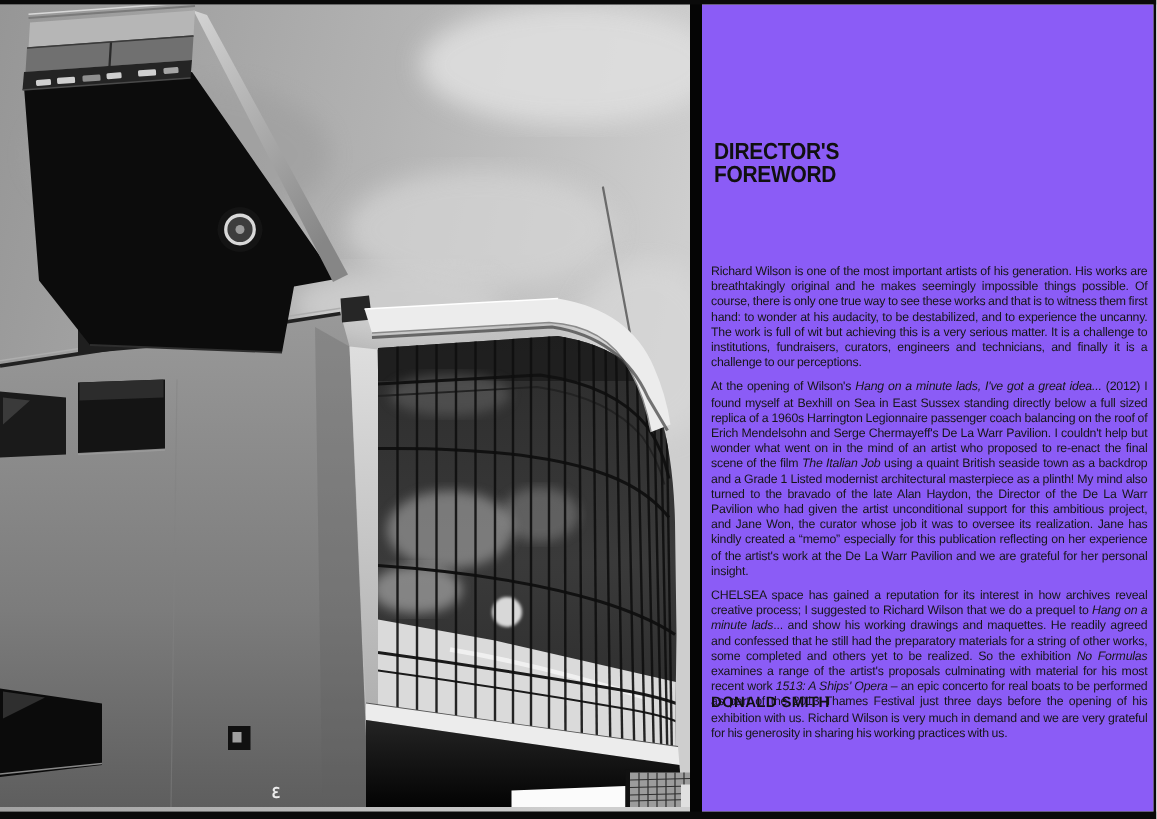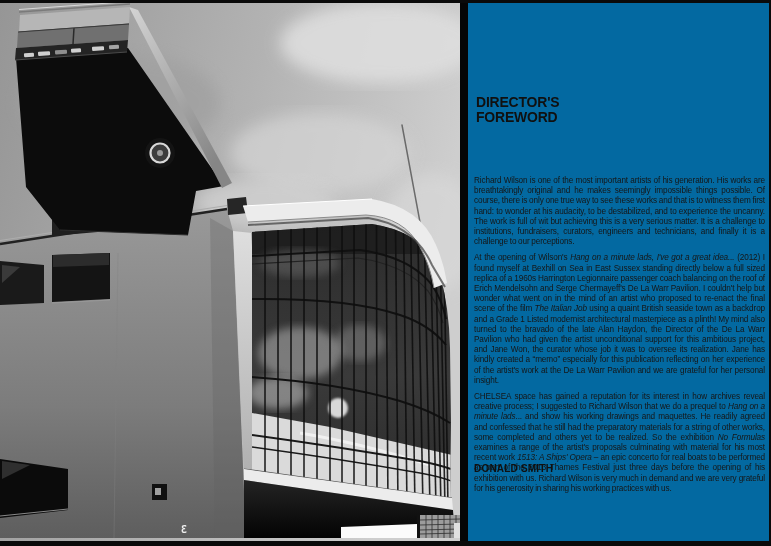--- a/index.html
+++ b/index.html
@@ -4,21 +4,21 @@
 <style>
   html,body{margin:0;padding:0;background:#ffffff;}
   #spread{position:relative;width:771px;height:546px;background:#fdfdfd;overflow:hidden;
           font-family:"Liberation Sans",sans-serif;}
   .bar{position:absolute;background:#0a0a0a;}
   #bar-top{left:0;top:0;width:771px;height:3px;}
   #bar-bottom{left:0;top:541px;width:771px;height:5px;}
   #bar-right{left:769px;top:0;width:2px;height:546px;}
   #page-left{position:absolute;left:0;top:3px;width:460px;height:538px;overflow:hidden;background:#9a9a9a;}
   #gutter{position:absolute;left:460px;top:0;width:8px;height:546px;background:#050505;}
-  #page-right{position:absolute;left:468px;top:3px;width:301px;height:538px;background:#0369a1;}
+  #page-right{position:absolute;left:468px;top:3px;width:301px;height:538px;background:#8b5cf6;}
   .heading{position:absolute;left:8px;top:92px;color:#101010;font-weight:bold;
            font-size:15.5px;line-height:14.5px;letter-spacing:-0.2px;
            transform:scaleX(0.9);transform-origin:0 0;white-space:nowrap;}
   #foreword-body{position:absolute;left:6px;top:173px;width:291px;}
   p.fore{margin:0 0 6px 0;text-align:justify;font-size:8.2px;line-height:10.2px;
          letter-spacing:-0.12px;word-spacing:-0.4px;color:#161616;}
   .it{font-style:italic;margin-top:44px;}
   #signature{position:absolute;left:6px;top:460px;font-size:10px;font-weight:bold;
              letter-spacing:0.2px;color:#101010;}
   .folio{position:absolute;font-family:"DejaVu Sans Mono",monospace;font-weight:bold;

